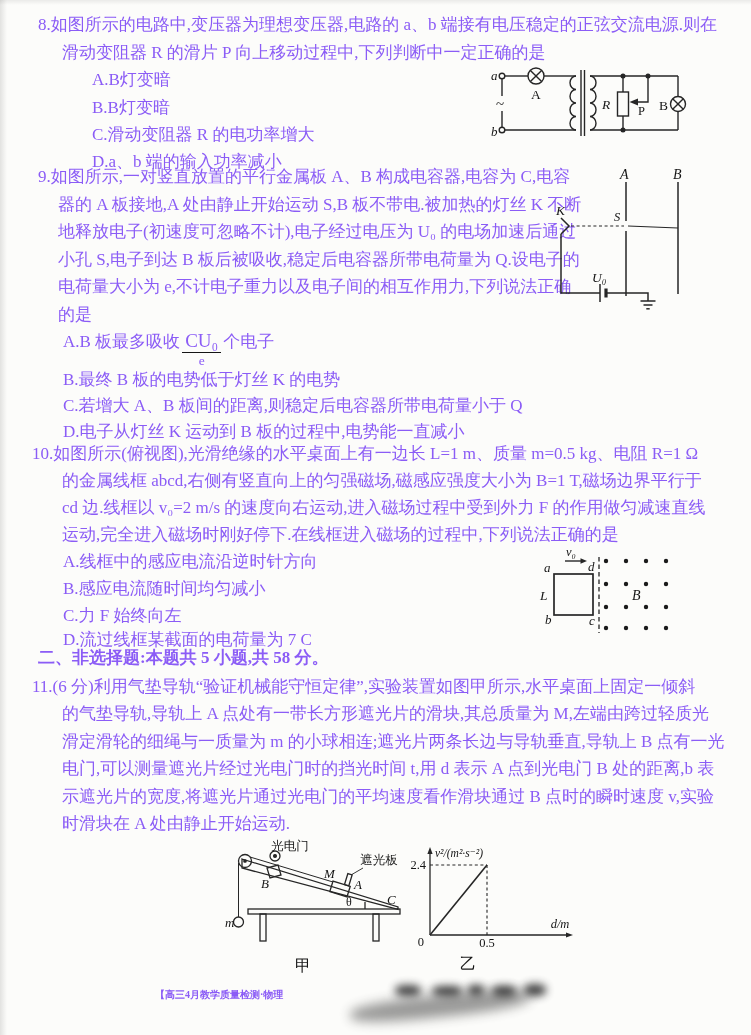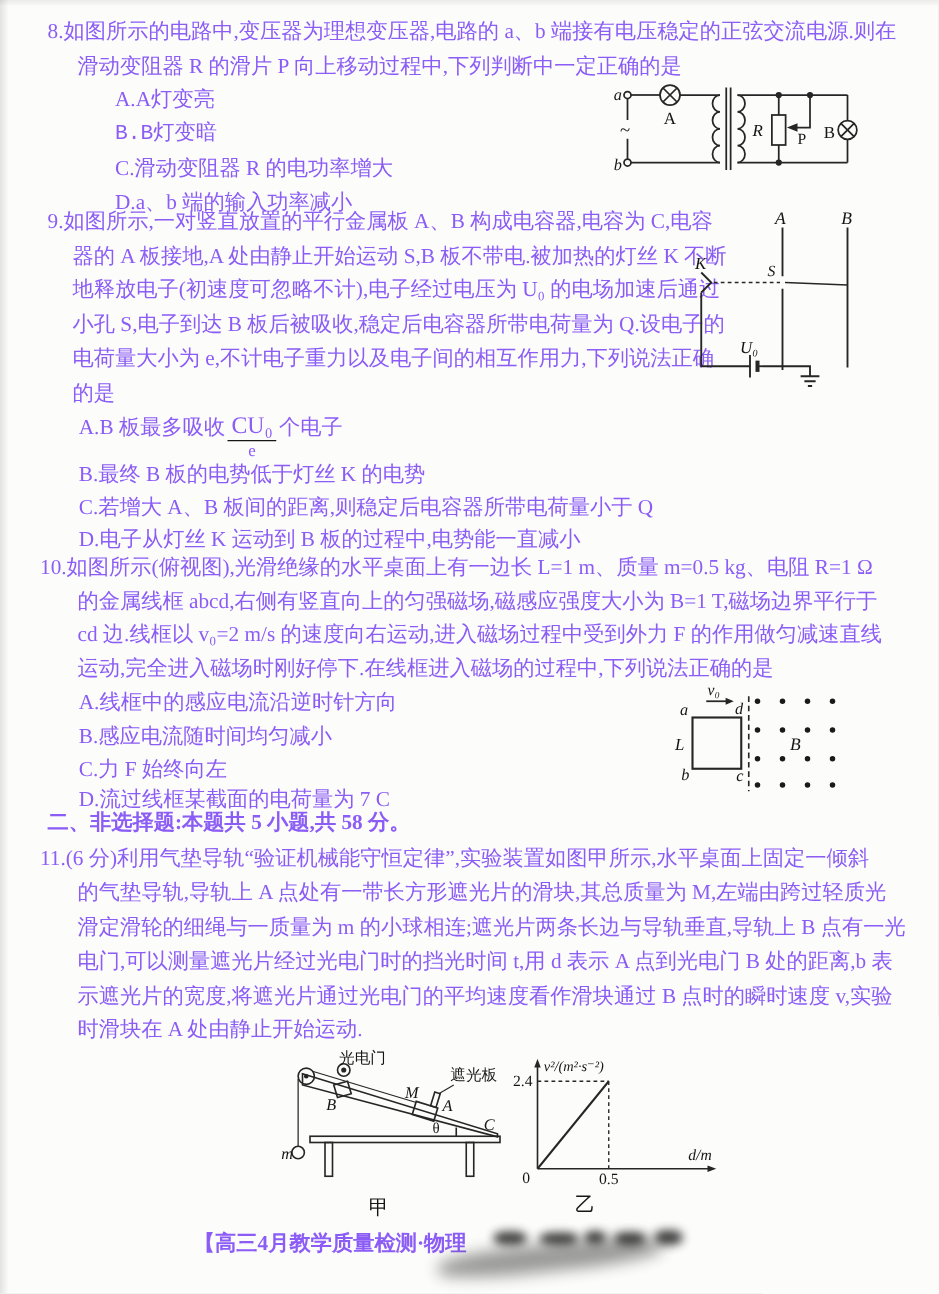--- a/index.html
+++ b/index.html
@@ -26,22 +26,22 @@
 </style>
 </head>
 <body>
 
 <div class="page">
   <div class="edge-left"></div>
   <div class="edge-top"></div>
 
   <div class="t" style="left:38px;top:14px;">8.如图所示的电路中,变压器为理想变压器,电路的 a、b 端接有电压稳定的正弦交流电源.则在</div>
   <div class="t" style="left:62px;top:42px;">滑动变阻器 R 的滑片 P 向上移动过程中,下列判断中一定正确的是</div>
-  <div class="t" style="left:92px;top:69px;">A.A灯变亮</div>
-  <div class="t" style="left:92px;top:97px;font-family:Liberation Mono, monospace;">B.B灯变暗</div>
+  <div class="t" style="left:92px;top:69px;">A.B灯变暗</div>
+  <div class="t" style="left:92px;top:97px;">B.B灯变暗</div>
   <div class="t" style="left:92px;top:124px;">C.滑动变阻器 R 的电功率增大</div>
   <div class="t" style="left:92px;top:151px;">D.a、b 端的输入功率减小</div>
 
   <svg style="left:488px;top:58px;" width="218" height="92" viewBox="0 0 218 92">
     <g stroke="#262626" stroke-width="1.4" fill="none">
 
       <circle cx="14" cy="18" r="2.8"></circle>
       <circle cx="14" cy="72" r="2.8"></circle>
       <line x1="14" y1="21" x2="14" y2="38"></line>
       <line x1="14" y1="53" x2="14" y2="69"></line>
@@ -243,21 +243,21 @@
     <polygon points="28,5 25.4,12 30.6,12" fill="#262626"></polygon>
     <polygon points="171,93 164,90.4 164,95.6" fill="#262626"></polygon>
     <text class="var" x="33" y="15" font-size="11.5">v²/(m²·s⁻²)</text>
     <text x="24" y="27" font-size="12.5" text-anchor="end">2.4</text>
     <text x="22" y="104" font-size="12.5" text-anchor="end">0</text>
     <text x="85" y="105" font-size="12.5" text-anchor="middle">0.5</text>
     <text class="var" x="158" y="86" font-size="12.5" text-anchor="middle">d/m</text>
     <text x="66" y="127" font-size="16" text-anchor="middle">乙</text>
   </svg>
 
-  <div class="t bold" style="left:155px;top:984px;font-size:17px;">【高三4月教学质量检测·物理</div>
+  <div class="t bold" style="left:155px;top:984px;font-size:10px;">【高三4月教学质量检测·物理</div>
 
   <div class="smudge" style="left:395px;top:985px;width:26px;height:11px;"></div>
   <div class="smudge" style="left:432px;top:986px;width:30px;height:10px;"></div>
   <div class="smudge" style="left:468px;top:985px;width:16px;height:10px;"></div>
   <div class="smudge" style="left:492px;top:986px;width:24px;height:10px;"></div>
   <div class="smudge" style="left:524px;top:984px;width:22px;height:12px;"></div>
   <div class="smudge light" style="left:350px;top:995px;width:180px;height:22px;transform:rotate(-6deg);"></div>
 
 </div>
 

